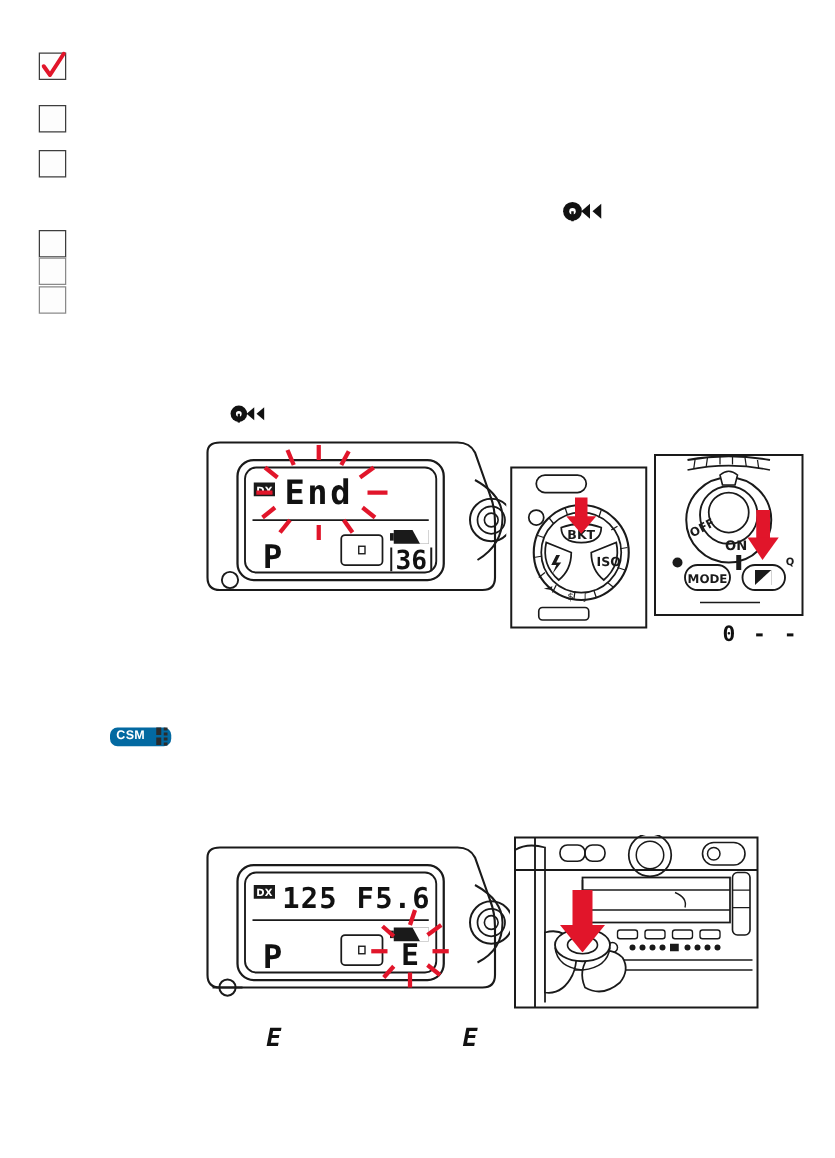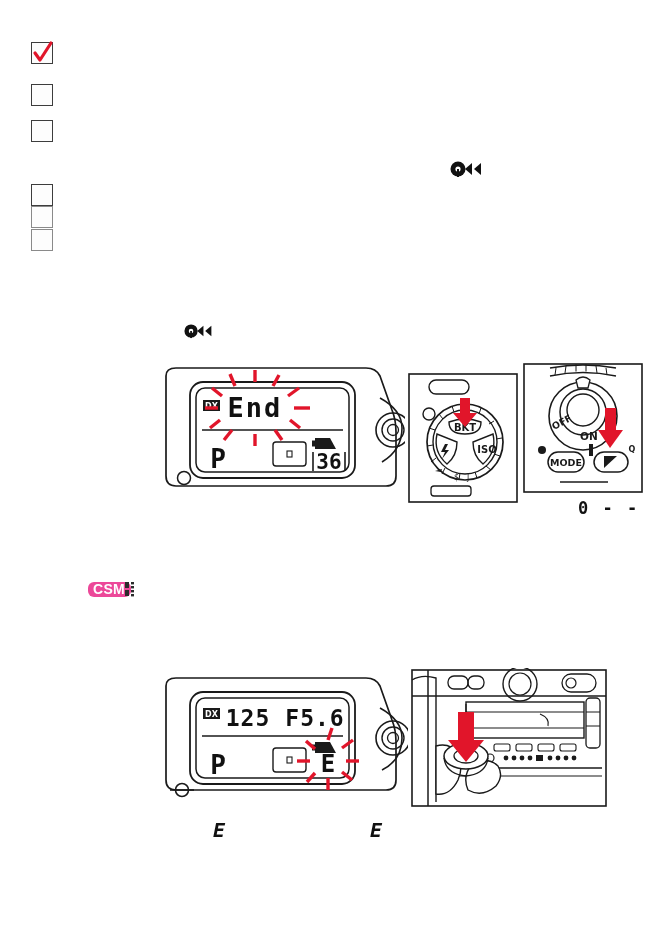--- a/index.html
+++ b/index.html
@@ -15,23 +15,23 @@
     box-sizing:border-box;position:absolute;
   }
   .cbox.light{border-color:#8a8a8a;}
   .cbox svg{position:absolute;left:-1px;top:-3px;}
 
   
   .rewind{position:absolute;}
 
   
   .csm{
-    position:absolute;background:#ec4899;color:#ffffff;
-    border-radius:6px;font-size:14px;font-weight:bold;
-    letter-spacing:.3px;padding:1px 6px 2px 5px;
+    position:absolute;background:#0369a1;color:#ffffff;
+    border-radius:6px;font-size:10px;font-weight:bold;
+    letter-spacing:.3px;padding:1px 21px 2px 5px;
     font-family:"Liberation Sans",sans-serif;line-height:12px;
   }
   .csm-glyph{position:absolute;}
 
   
   .panel{position:absolute;}
   .panel svg{display:block;}
 
   
   .lcdtext{
@@ -80,21 +80,21 @@
   <svg width="14" height="17" viewBox="0 0 14 17">
     <rect x="1" y="1" width="4" height="6" fill="#2b2b2b"></rect>
     <rect x="7" y="1" width="3" height="2.4" fill="#2b2b2b"></rect>
     <rect x="7" y="5" width="3" height="2.4" fill="#2b2b2b"></rect>
     <rect x="1" y="9" width="4" height="6" fill="#2b2b2b"></rect>
     <rect x="7" y="9" width="3" height="2.4" fill="#2b2b2b"></rect>
     <rect x="7" y="13" width="3" height="2.4" fill="#2b2b2b"></rect>
   </svg>
 </div>
 
-<div class="panel" style="left:160px;top:358px;">
+<div class="panel" style="left:160px;top:344px;">
   <svg width="245" height="140" viewBox="0 0 245 140">
 
     <path d="M6 18 Q6 10 16 10 L206 10 Q216 10 220 18 L232 52 Q236 62 236 74 L236 118 Q236 128 226 128 L16 128 Q6 128 6 118 Z" fill="#ffffff" stroke="#1a1a1a" stroke-width="1.7"></path>
 
     <path d="M220 40 Q242 52 242 70 Q242 92 222 104" fill="none" stroke="#1a1a1a" stroke-width="1.6"></path>
     <circle cx="233" cy="72" r="17" fill="none" stroke="#1a1a1a" stroke-width="1.6"></circle>
     <circle cx="233" cy="72" r="11" fill="none" stroke="#1a1a1a" stroke-width="1.4"></circle>
     <circle cx="233" cy="72" r="5.5" fill="none" stroke="#1a1a1a" stroke-width="1.3"></circle>
 
     <circle cx="24" cy="120" r="6.5" fill="none" stroke="#1a1a1a" stroke-width="1.5"></circle>

